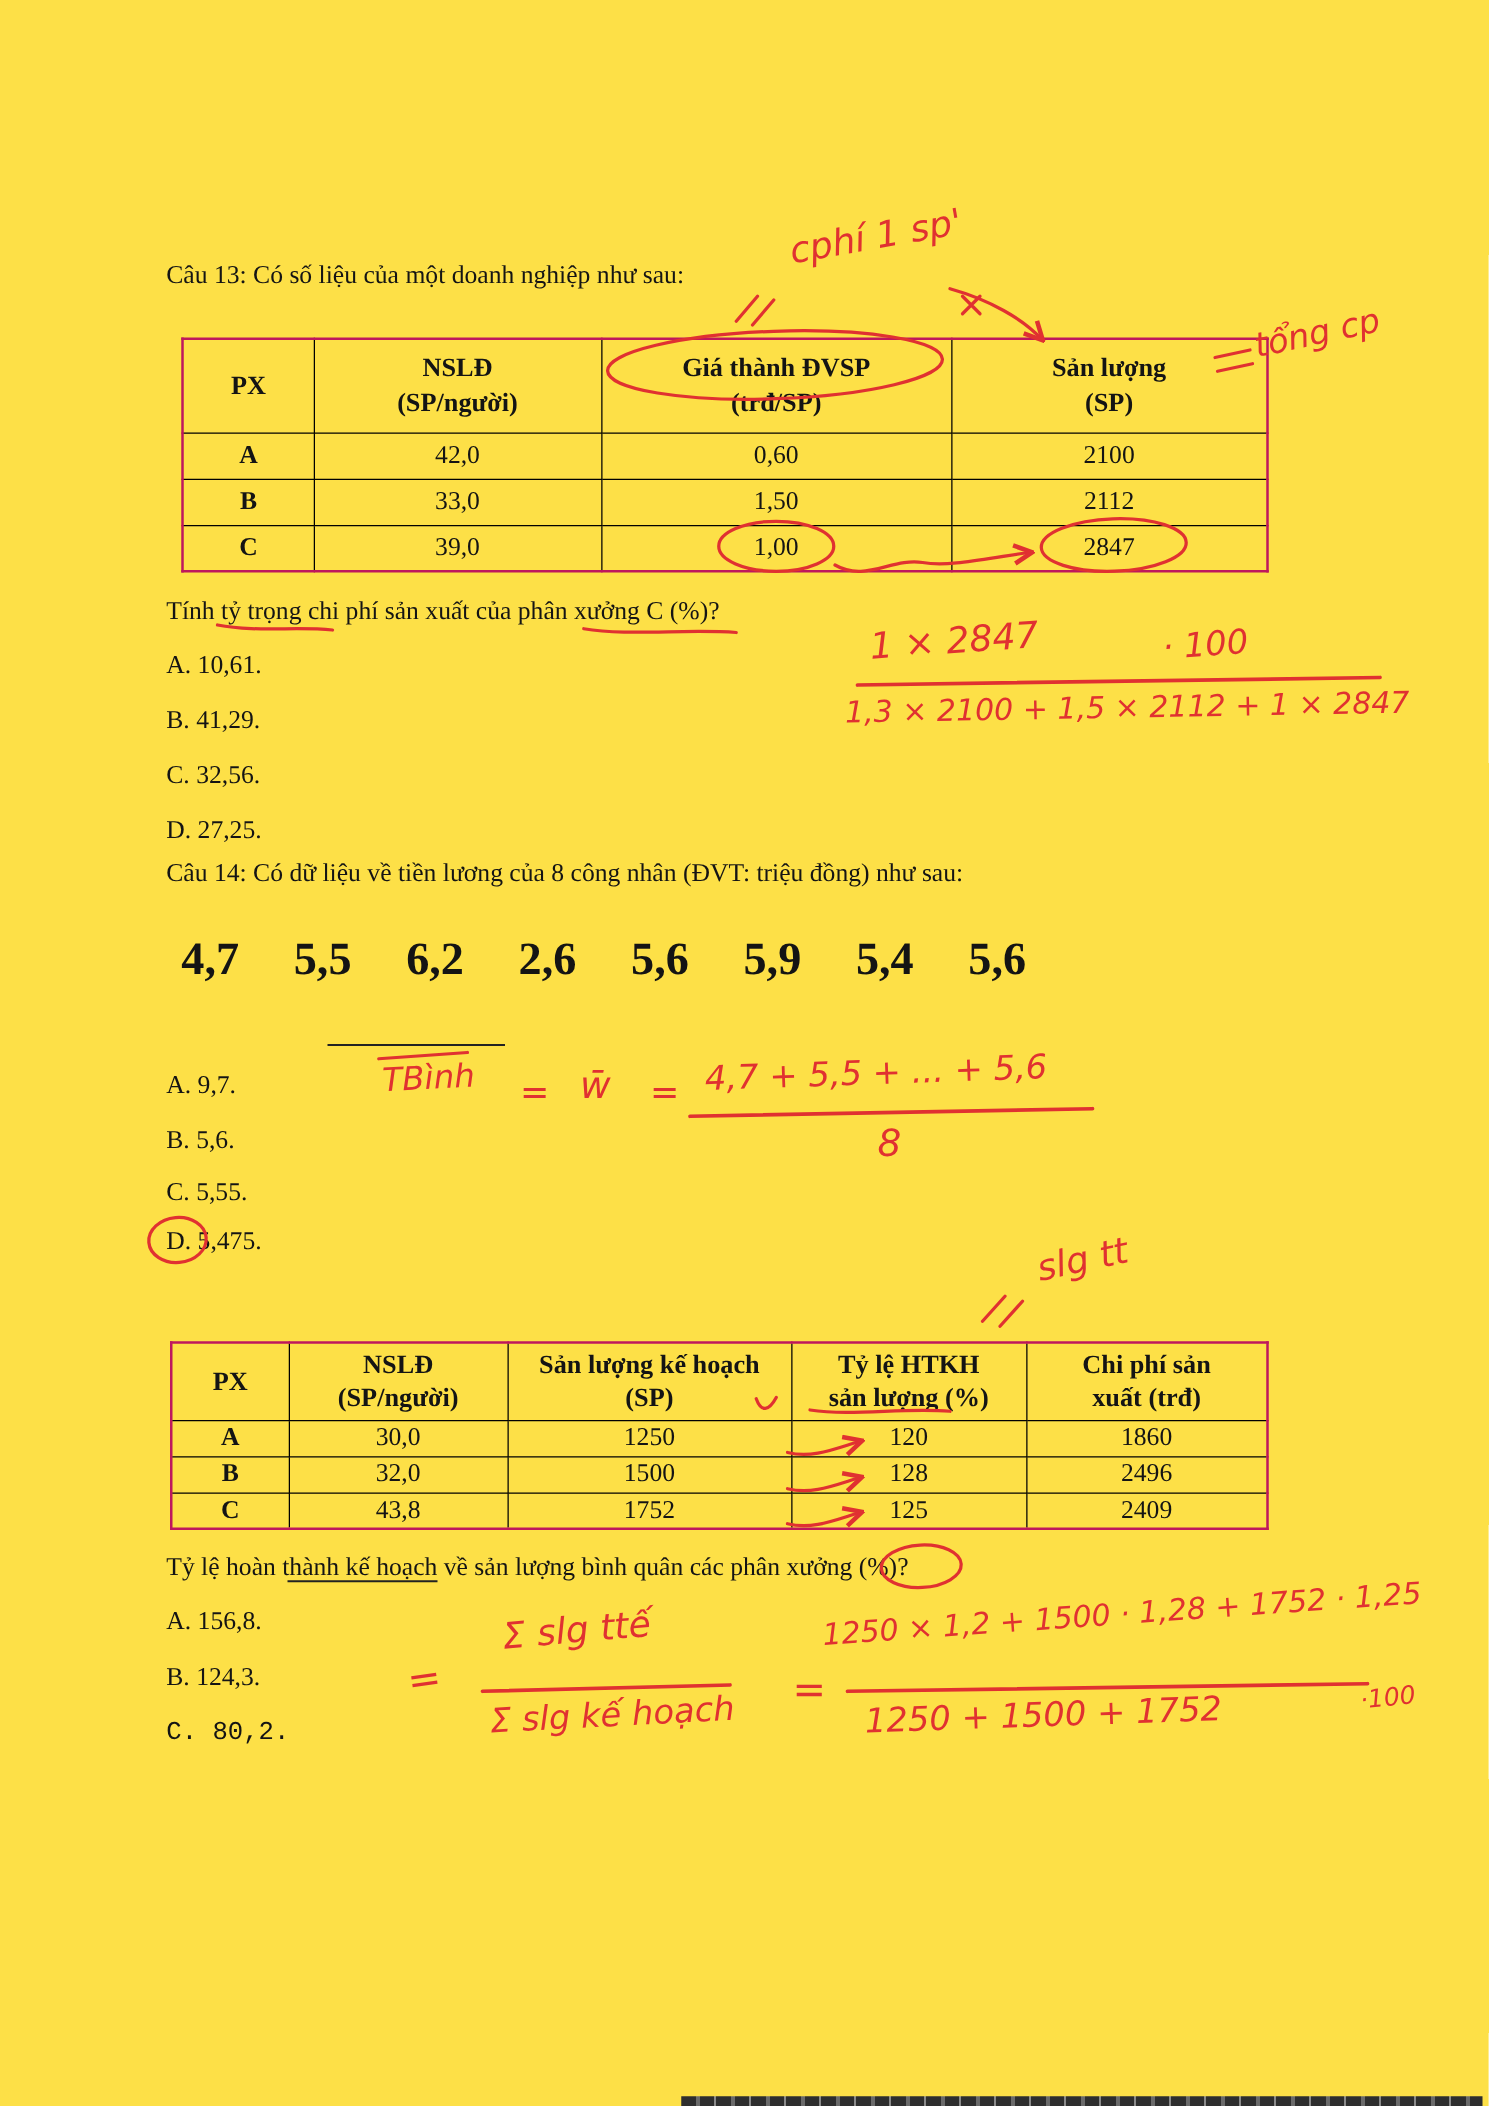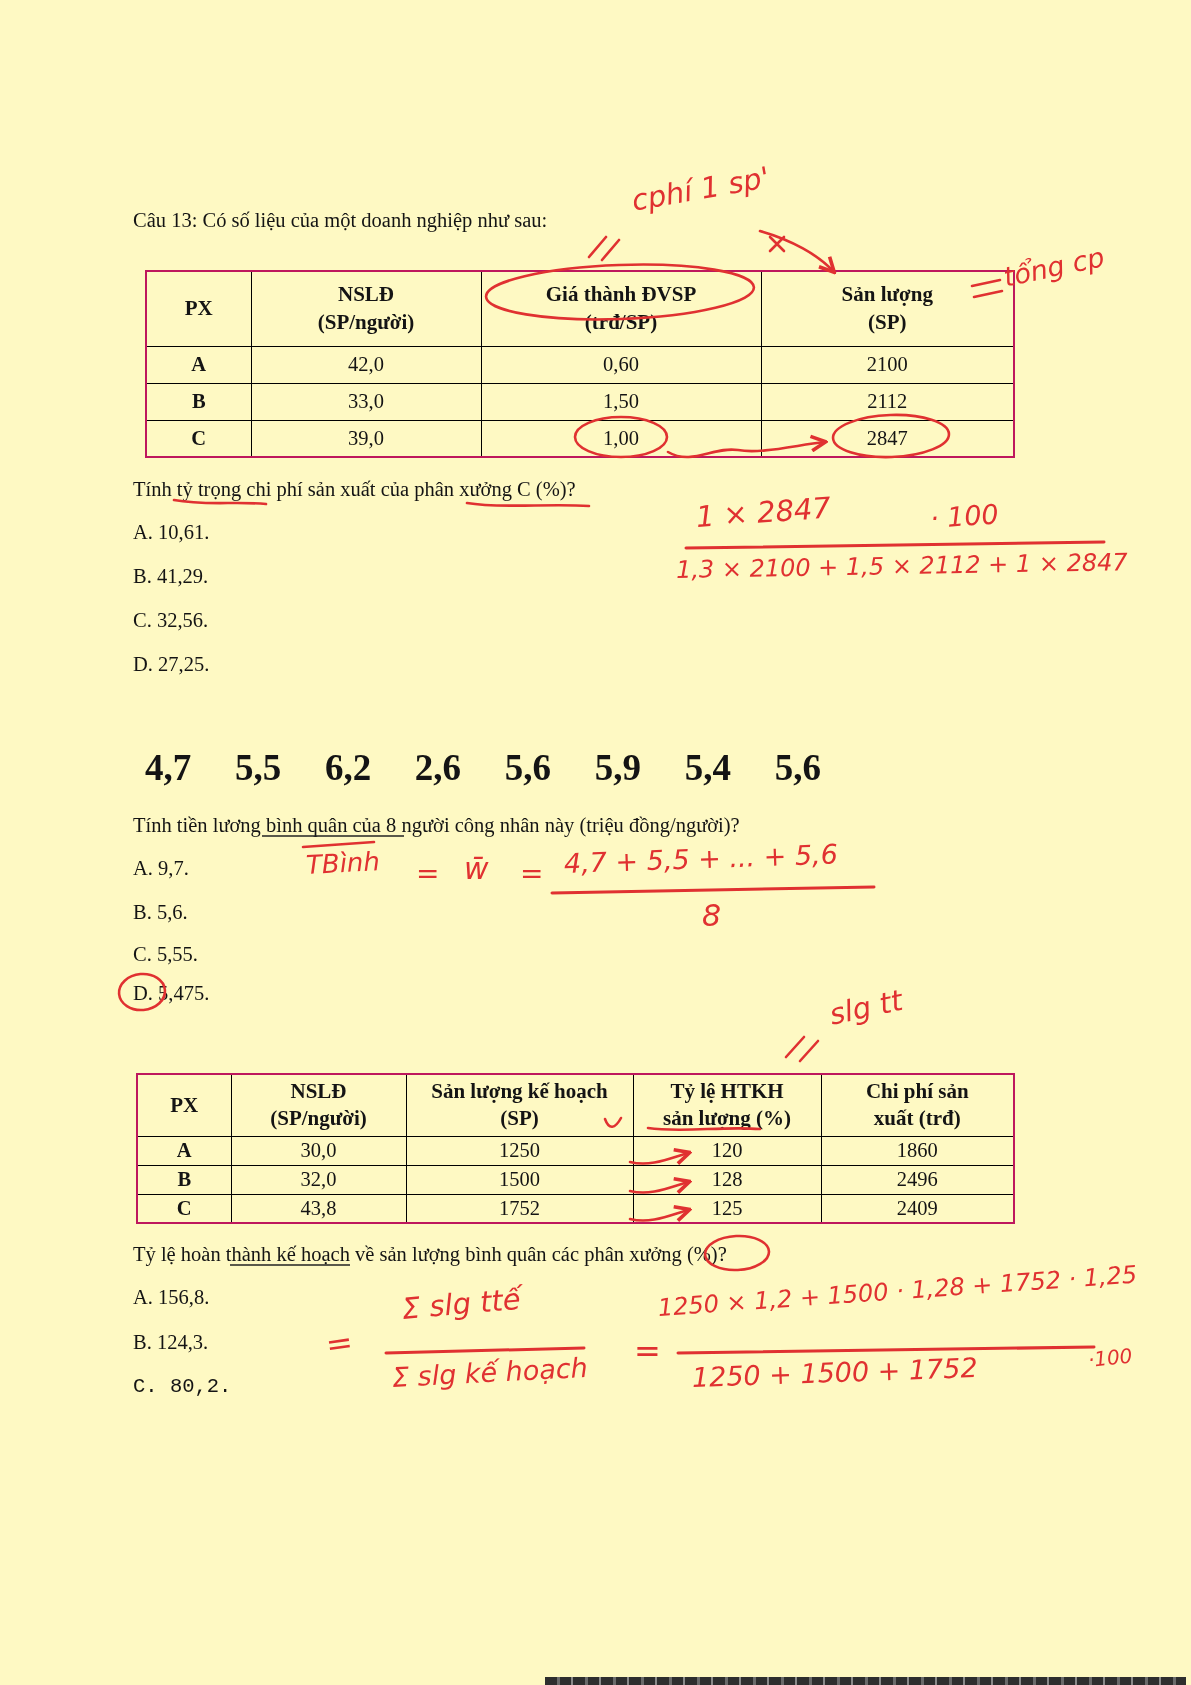--- a/index.html
+++ b/index.html
@@ -1,18 +1,18 @@
 <!DOCTYPE html>
 <html><head>
 <meta charset="utf-8">
 <style>
   * { margin:0; padding:0; box-sizing:border-box; }
   html,body { background:#ffffff; }
   body { width:1191px; height:1685px; font-family:"Liberation Serif", serif; color:#141414; }
-  .page { position:relative; width:1191px; height:1685px; background:#fef9c3; overflow:hidden; }
+  .page { position:relative; width:1191px; height:1685px; background:#fde047; overflow:hidden; }
   .txt { position:absolute; font-size:20.5px; line-height:24px; white-space:nowrap; }
   table { position:absolute; border-collapse:collapse; table-layout:fixed; border:2px solid #be185d; }
   th, td { border:1.6px solid #000; text-align:center; vertical-align:middle; font-size:20.5px; padding:0; }
   th { font-weight:bold; font-size:21px; }
   .hl { display:block; line-height:1.3; }
   .t1 { left:145px; top:270px; width:868px; }
   .t1 th { height:75px; }
   .t1 td { height:37px; }
   .t2 { left:136px; top:1073px; width:877px; }
   .t2 th { height:62px; }
@@ -76,33 +76,33 @@
     </tr>
   </tbody>
     </table>
 
   <p class="txt" style="left:133px; top:477px;">Tính tỷ trọng chi phí sản xuất của phân xưởng C (%)?</p>
   <p class="txt" style="left:133px; top:520px;">A. 10,61.</p>
   <p class="txt" style="left:133px; top:564px;">B. 41,29.</p>
   <p class="txt" style="left:133px; top:608px;">C. 32,56.</p>
   <p class="txt" style="left:133px; top:652px;">D. 27,25.</p>
 
+  <p class="txt" style="left:133px; top:687px;">Câu 14: Có dữ liệu về tiền lương của 8 công nhân (ĐVT: triệu đồng) như sau:</p>
 
   <div class="numrow">
     <span>4,7</span>
     <span>5,5</span>
     <span>6,2</span>
     <span>2,6</span>
     <span>5,6</span>
     <span>5,9</span>
     <span>5,4</span>
     <span>5,6</span>
   </div>
 
-  <p class="txt" style="left:133px; top:813px;">Tính tiền lương bình quân của 8 người công nhân này (triệu đồng/người)?</p>
   <p class="txt" style="left:133px; top:856px;">A. 9,7.</p>
   <p class="txt" style="left:133px; top:900px;">B. 5,6.</p>
   <p class="txt" style="left:133px; top:942px;">C. 5,55.</p>
   <p class="txt" style="left:133px; top:981px;">D. 5,475.</p>
 
 
   <table class="t2">
     <colgroup>
         <col style="width:94px">
         <col style="width:175px">

